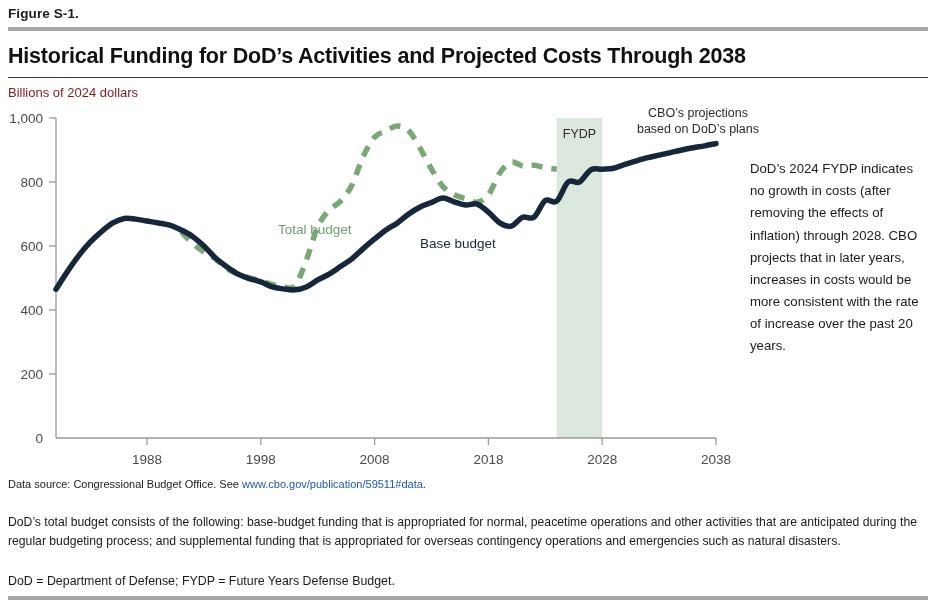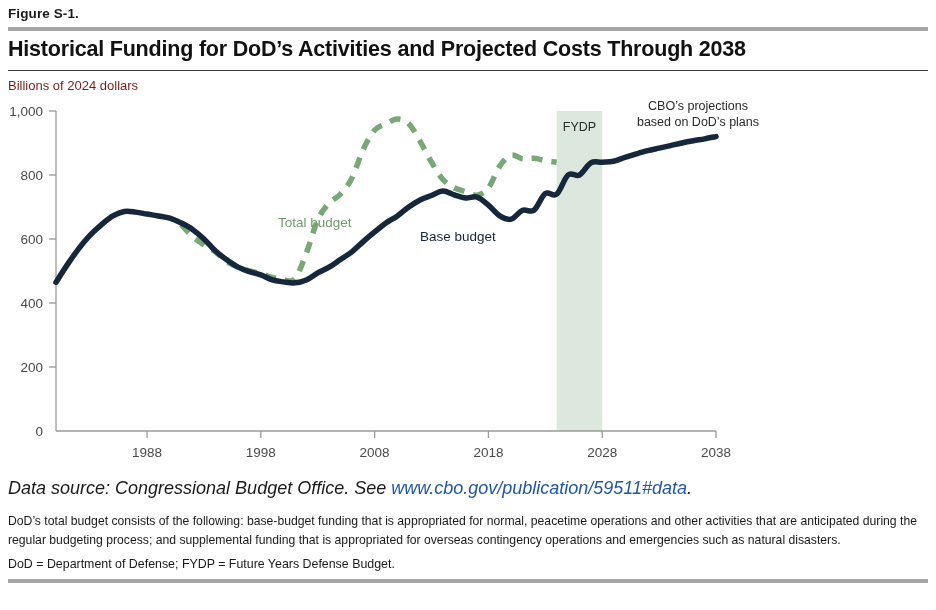--- a/index.html
+++ b/index.html
@@ -34,21 +34,21 @@
   .rule-top {
     height: 4px;
     background: #a6a6a6;
     margin-top: 6px;
   }
   .fig-title {
     font-size: 21.5px;
     font-weight: bold;
     color: #111111;
     letter-spacing: -0.2px;
-    padding: 7px 0 8px 0;
+    padding: 14px 0 8px 0;
     line-height: 1.1;
   }
   .rule-under-title {
     height: 1.5px;
     background: #3a3a3a;
   }
   .axis-unit {
     font-size: 13px;
     color: #7f1d1d;
     padding: 7px 0 0 0;
@@ -98,34 +98,33 @@
   }
 
   
   .notes {
     position: absolute;
     left: 8px;
     top: 478px;
     width: 920px;
   }
   .note-source {
-    font-size: 18px;
-    color: #1a1a1a;
-    margin-bottom: 13px;
-    font-style: italic;
+    font-size: 11px;
+    color: #1a1a1a;
+    margin-bottom: 23px;
   }
   .note-source a, .link {
     color: #2255aa;
     text-decoration: none;
   }
   .note-body {
     font-size: 12.2px;
     line-height: 1.52;
     color: #1a1a1a;
-    margin-bottom: 8px;
+    margin-bottom: 24px;
   }
   .note-defs {
     font-size: 12.4px;
     color: #1a1a1a;
   }
   .rule-bottom {
     height: 4px;
     background: #a6a6a6;
     margin-top: 8px;
   }
@@ -179,20 +178,21 @@
       <path id="base-budget-path" fill="none" stroke="#16263b" stroke-width="5.5" stroke-linecap="round" stroke-linejoin="round" d="M48.00,189.20C49.93,186.21 55.51,177.31 59.38,171.60C63.25,165.89 66.89,160.60 70.76,155.60C74.63,150.60 78.27,146.24 82.14,142.16C86.01,138.08 89.65,134.86 93.52,131.60C97.39,128.34 101.03,125.19 104.90,122.96C108.77,120.73 112.41,119.13 116.28,118.48C120.14,117.83 123.79,118.68 127.66,119.12C131.52,119.56 135.17,120.39 139.03,121.04C142.90,121.69 146.54,122.25 150.41,122.96C154.28,123.67 157.92,124.00 161.79,125.20C165.66,126.40 169.30,128.10 173.17,130.00C177.04,131.90 180.68,133.68 184.55,136.40C188.42,139.12 192.06,142.36 195.93,146.00C199.80,149.64 203.44,154.30 207.31,157.84C211.18,161.38 214.82,164.03 218.69,166.80C222.56,169.57 226.20,172.15 230.07,174.16C233.94,176.17 237.58,177.33 241.45,178.64C245.32,179.95 248.96,180.43 252.83,181.84C256.70,183.25 260.34,185.76 264.21,186.96C268.08,188.16 271.72,188.39 275.59,188.88C279.46,189.37 283.10,190.17 286.97,189.84C290.83,189.51 294.48,188.65 298.34,186.96C302.21,185.27 305.86,182.10 309.72,179.92C313.59,177.74 317.23,176.44 321.10,174.16C324.97,171.88 328.61,169.09 332.48,166.48C336.35,163.87 339.99,161.85 343.86,158.80C347.73,155.75 351.37,151.93 355.24,148.56C359.11,145.19 362.75,142.12 366.62,138.96C370.49,135.80 374.13,132.72 378.00,130.00C381.87,127.28 385.51,125.68 389.38,122.96C393.25,120.24 396.89,116.72 400.76,114.00C404.63,111.28 408.27,108.92 412.14,106.96C416.01,105.00 419.65,104.00 423.52,102.48C427.39,100.96 431.03,98.11 434.90,98.00C438.77,97.89 442.41,100.64 446.28,101.84C450.14,103.04 453.79,104.66 457.66,105.04C461.52,105.42 465.17,102.88 469.03,104.08C472.90,105.28 476.54,108.87 480.41,112.08C484.28,115.29 487.92,120.57 491.79,122.96C495.66,125.35 499.30,127.14 503.17,126.16C507.04,125.18 510.68,118.72 514.55,117.20C518.42,115.68 522.06,120.03 525.93,117.20C529.80,114.37 533.44,103.28 537.31,100.56C541.18,97.84 544.82,104.36 548.69,101.20C552.56,98.04 556.20,85.26 560.07,82.00C563.94,78.74 567.58,84.07 571.45,82.00C575.32,79.93 578.96,72.02 582.83,69.84C586.70,67.66 590.34,69.47 594.21,69.20C598.08,68.93 601.72,69.06 605.59,68.24C609.46,67.42 613.10,65.65 616.97,64.40C620.83,63.15 624.48,62.02 628.34,60.88C632.21,59.74 635.86,58.66 639.72,57.68C643.59,56.70 647.23,55.99 651.10,55.12C654.97,54.25 658.61,53.43 662.48,52.56C666.35,51.69 669.99,50.82 673.86,50.00C677.73,49.18 681.37,48.47 685.24,47.76C689.11,47.05 692.75,46.55 696.62,45.84C700.49,45.13 706.07,43.98 708.00,43.60"></path>
 
       <text class="series-label-green" x="270" y="134">Total budget</text>
       <text class="series-label-blue" x="412" y="148">Base budget</text>
 
       <text class="callout-text" x="690" y="17" text-anchor="middle">CBO’s projections</text>
       <text class="callout-text" x="690" y="33" text-anchor="middle">based on DoD’s plans</text>
     </svg>
   </div>
 
+  <div class="side-note">DoD’s 2024 FYDP indicates no growth in costs (after removing the effects of inflation) through 2028. CBO projects that in later years, increases in costs would be more consistent with the rate of increase over the past 20 years.</div>
 
   <div class="notes">
     <div class="note-source">
       <span>Data source: Congressional Budget Office. See </span><span class="link">www.cbo.gov/publication/59511#data</span><span>.</span>
     </div>
     <div class="note-body">DoD’s total budget consists of the following: base-budget funding that is appropriated for normal, peacetime operations and other activities that are anticipated during the regular budgeting process; and supplemental funding that is appropriated for overseas contingency operations and emergencies such as natural disasters.</div>
     <div class="note-defs">DoD = Department of Defense; FYDP = Future Years Defense Budget.</div>
     <div class="rule-bottom"></div>
   </div>
 

